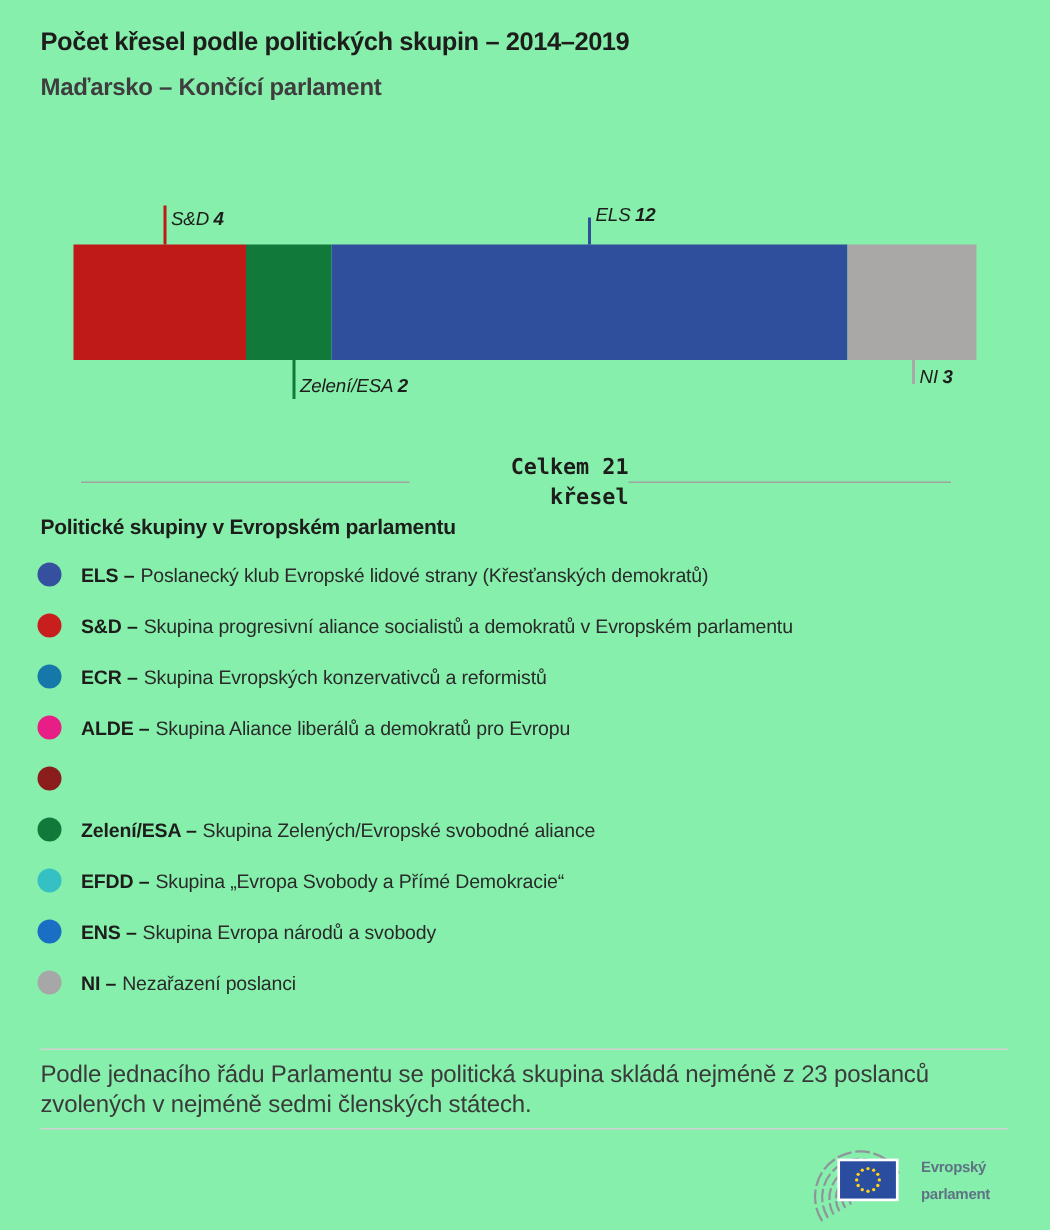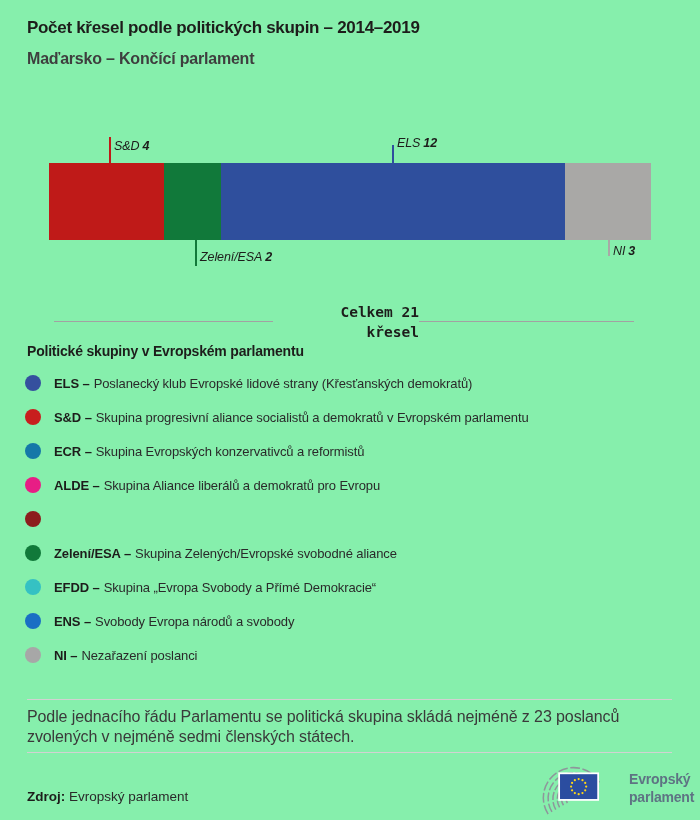--- a/index.html
+++ b/index.html
@@ -39,21 +39,21 @@
   .divider-top{top:699px;}
   .divider-bottom{top:752px;}
   .note{position:absolute;left:27px;top:707px;width:622px;font-size:16px;
         line-height:20px;letter-spacing:-0.1px;color:#3a3a3a;}
 
   .source{position:absolute;left:27px;top:789px;font-size:13.5px;color:#2a2a2a;}
   .source b{color:#1d1d1b;}
 
   .logo{position:absolute;left:528px;top:760px;display:flex;align-items:center;}
   .logo svg{width:80px;height:55px;display:block;}
-  .logo-text{margin-left:21px;font-size:14px;line-height:18px;font-weight:700;
+  .logo-text{margin-left:6px;font-size:10px;line-height:18px;font-weight:700;
              color:#5e7383;letter-spacing:-0.2px;}
 </style>
 </head>
 <body>
 
 <div class="page">
 
   <div class="title">Počet křesel podle politických skupin – 2014–2019</div>
   <div class="subtitle">Maďarsko – Končící parlament</div>
 
@@ -107,36 +107,32 @@
       <div class="legend-item">
         <span class="dot" style="background: rgb(17, 121, 58);"></span>
         <span class="legend-text"><b>Zelení/ESA –</b><span>Skupina Zelených/Evropské svobodné aliance</span></span>
       </div>
       <div class="legend-item">
         <span class="dot" style="background: rgb(53, 193, 195);"></span>
         <span class="legend-text"><b>EFDD –</b><span>Skupina „Evropa Svobody a Přímé Demokracie“</span></span>
       </div>
       <div class="legend-item">
         <span class="dot" style="background: rgb(26, 111, 196);"></span>
-        <span class="legend-text"><b>ENS –</b><span>Svobody Evropa národů a svobody</span></span>
+        <span class="legend-text"><b>ENS –</b><span>Skupina Evropa národů a svobody</span></span>
       </div>
       <div class="legend-item">
         <span class="dot" style="background: rgb(167, 167, 167);"></span>
         <span class="legend-text"><b>NI –</b><span>Nezařazení poslanci</span></span>
       </div>
     </div>
 
   <div class="divider divider-top"></div>
   <div class="note">Podle jednacího řádu Parlamentu se politická skupina skládá nejméně z 23 poslanců zvolených v nejméně sedmi členských státech.</div>
   <div class="divider divider-bottom"></div>
 
-  <div class="source">
-    <b>Zdroj:</b>
-    <span>Evropský parlament</span>
-  </div>
 
   <div class="logo">
     <svg viewBox="0 0 90 62" aria-hidden="true">
       <g fill="none" stroke="#8e969b" stroke-width="1.7">
         <path d="M 44.2 48.5 A 9 9 0 1 1 59.8 39.5" stroke-dasharray="6 1.8"></path>
         <path d="M 39.9 51.0 A 14 14 0 1 1 64.1 37.0" stroke-dasharray="7 2"></path>
         <path d="M 35.5 53.5 A 19 19 0 1 1 68.5 34.5" stroke-dasharray="8 2.2"></path>
         <path d="M 31.2 56.0 A 24 24 0 1 1 72.8 32.0" stroke-dasharray="9 2.4"></path>
         <path d="M 26.9 58.5 A 29 29 0 1 1 77.1 29.5" stroke-dasharray="10 2.6"></path>
         <path d="M 22.6 61.0 A 34 34 0 1 1 81.4 27.0" stroke-dasharray="11 2.8"></path>

